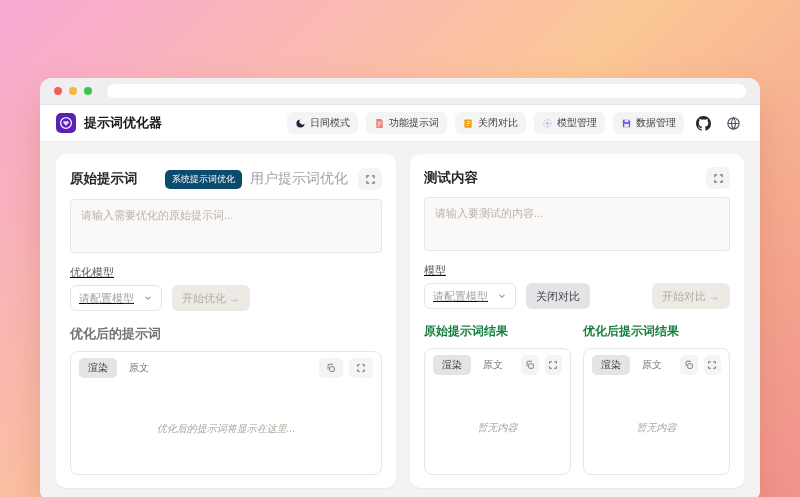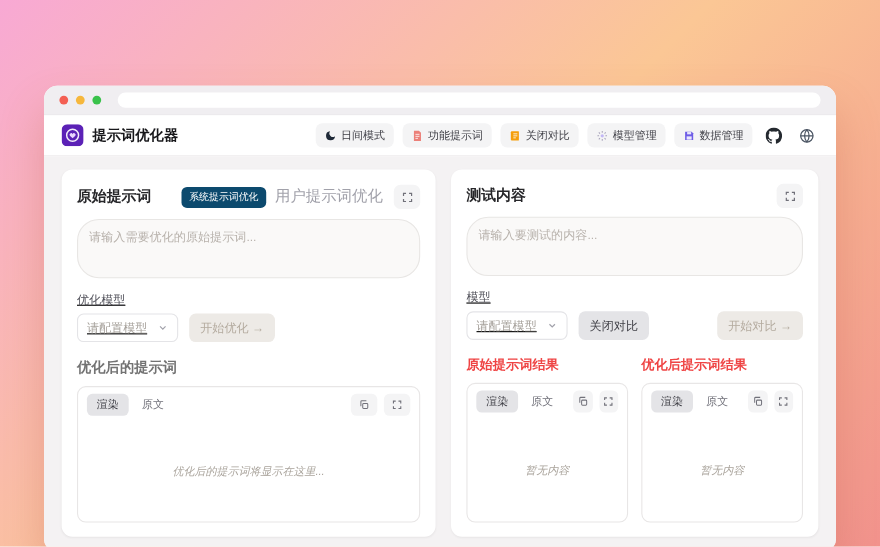--- a/index.html
+++ b/index.html
@@ -39,21 +39,21 @@
   .panel-title{font-size:13.5px;font-weight:700;color:#27272a;}
   .mode-toggle{margin-left:auto;display:flex;align-items:center;gap:6px;}
   .mode-active{background:#0c4a6e;color:#fff;font-size:9px;padding:3px 7px;
     border-radius:5px;border:none;cursor:pointer;font-family:inherit;white-space:nowrap;}
   .mode-inactive{background:transparent;color:#a1a1aa;font-size:14px;border:none;
     cursor:pointer;font-family:inherit;white-space:nowrap;padding:3px 2px;}
   .sq-btn{width:24px;height:22px;margin-left:8px;background:#f4f4f5;border:none;
     border-radius:6px;display:flex;align-items:center;justify-content:center;cursor:pointer;padding:0;}
   .sq-btn svg{width:11px;height:11px;}
   textarea{width:100%;box-sizing:border-box;height:54px;background:#faf9f8;
-    border:1px solid #e8e6e4;border-radius:20px;padding:8px 10px;font-size:11px;
+    border:1px solid #e8e6e4;border-radius:4px;padding:8px 10px;font-size:11px;
     color:#27272a;resize:none;outline:none;font-family:inherit;}
   textarea::placeholder{color:#b8b2ac;}
   .controls-row{display:flex;gap:10px;align-items:flex-end;margin-top:12px;}
   .fg label{display:block;font-size:11px;color:#52525b;font-weight:500;margin-bottom:5px;}
   .fg-sm{flex:0 0 92px;width:92px;text-decoration:underline;}
   .fg-lg{flex:1;min-width:0;}
   .select{height:26px;box-sizing:border-box;border:1px solid #e4e4e7;background:#fff;
     border-radius:6px;display:flex;align-items:center;gap:6px;padding:0 8px;
     font-size:11px;cursor:pointer;}
   .select .chev{margin-left:auto;flex:0 0 10px;width:10px;height:10px;}
@@ -72,21 +72,21 @@
   .tab-inactive{background:transparent;color:#71717a;font-size:10px;padding:3px 6px;
     border:none;cursor:pointer;font-family:inherit;white-space:nowrap;}
   .head-spacer{flex:1;}
   .mini-btn{width:24px;height:20px;background:#f4f4f5;border:none;border-radius:5px;
     display:flex;align-items:center;justify-content:center;cursor:pointer;padding:0;}
   .mini-btn svg{width:10px;height:10px;}
   .output-body{flex:1;display:flex;align-items:center;justify-content:center;min-height:0;}
   .empty-text{font-size:10px;color:#aaa49c;font-style:italic;}
   .results{display:flex;gap:12px;flex:1;min-height:0;margin-top:14px;}
   .result-col{flex:1;min-width:0;display:flex;flex-direction:column;}
-  .result-title{font-size:12px;font-weight:700;color:#ef4444;margin-bottom:8px;}
+  .result-title{font-size:12px;font-weight:700;color:#15803d;margin-bottom:8px;}
   .result-card{flex:1;min-height:0;border:1px solid #e8e6e6;border-radius:8px;
     display:flex;flex-direction:column;background:#fff;}
   .spacer{flex:1;}
 </style>
 </head>
 <body>
 
 <div class="stage">
   <div class="window">
 

